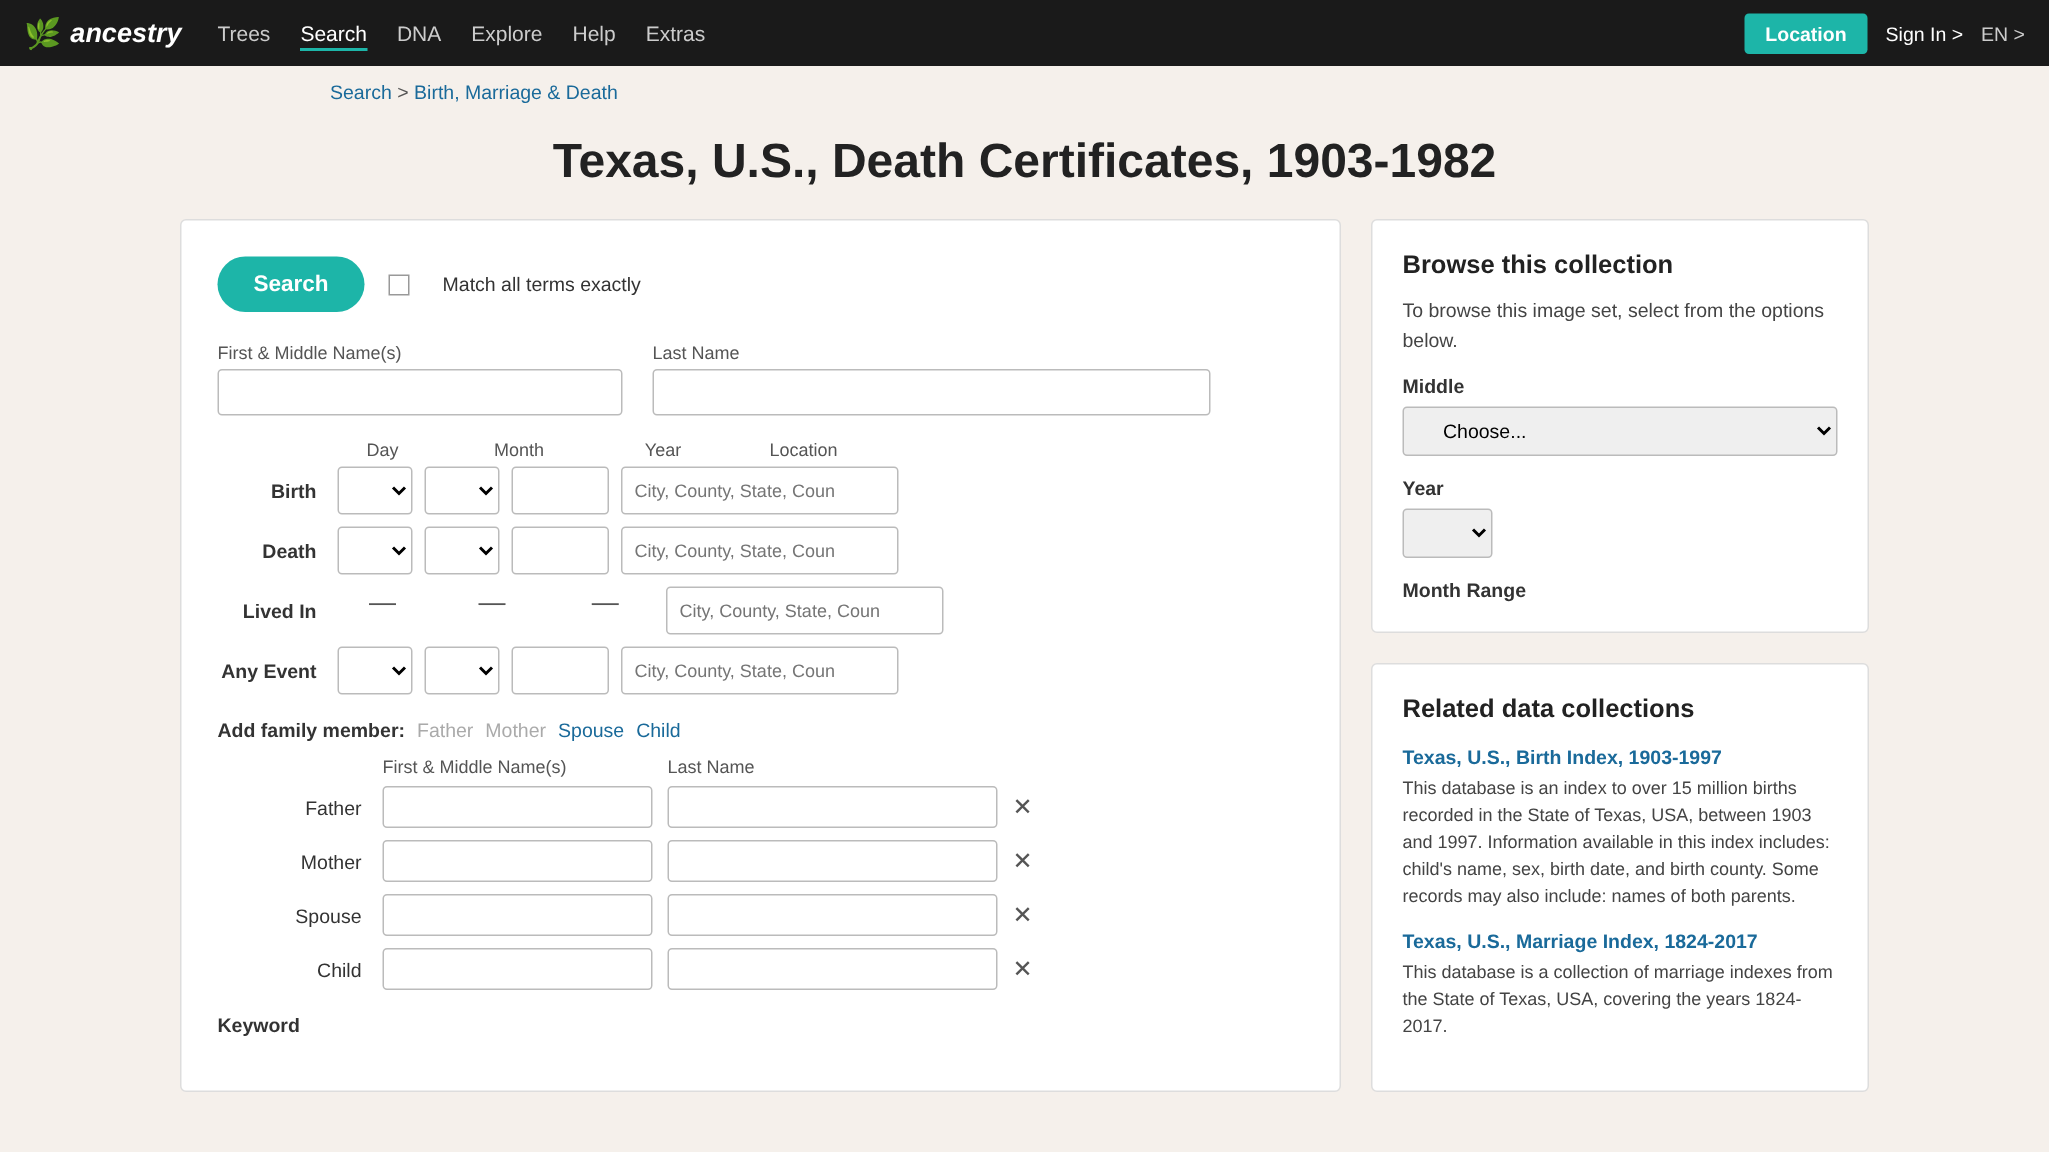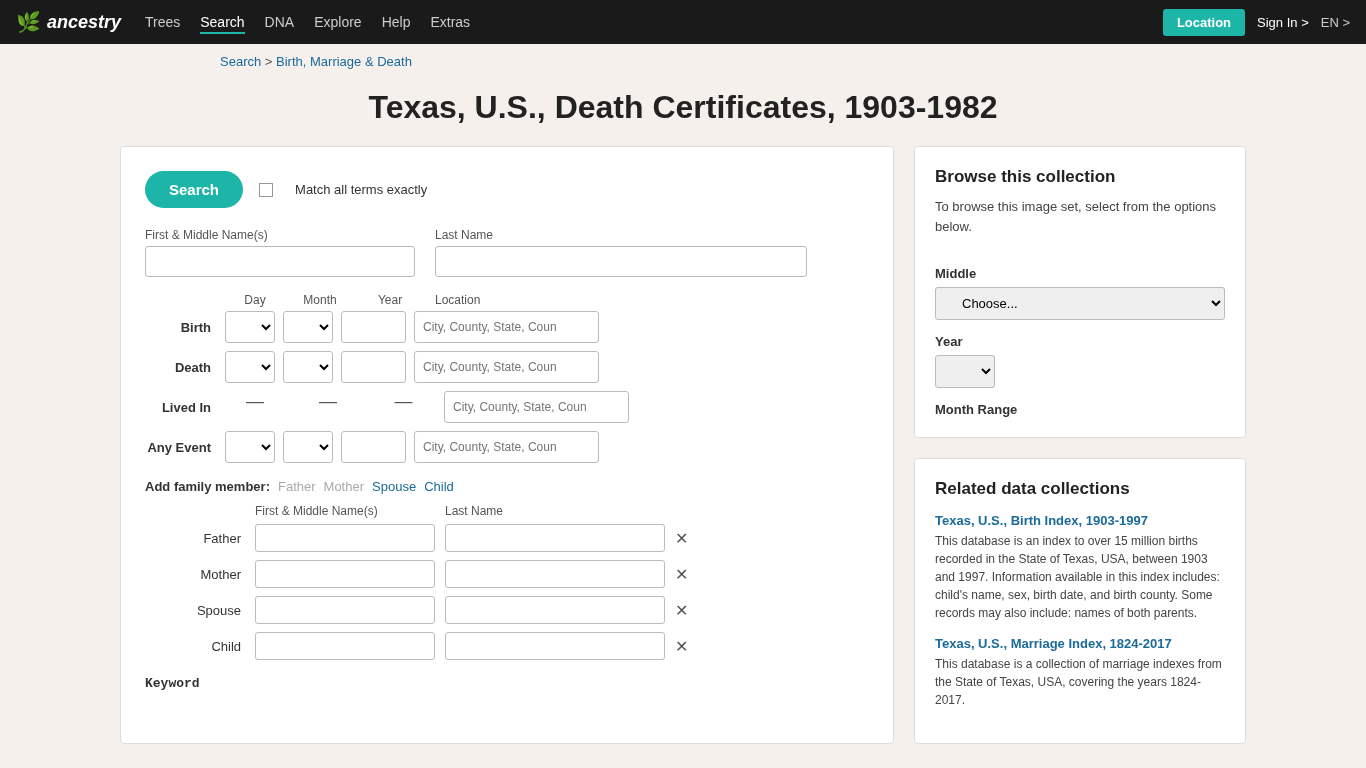--- a/index.html
+++ b/index.html
@@ -35,21 +35,21 @@
     .search-btn { background: #1db5a8; color: #fff; border: none; padding: 10px 24px; border-radius: 20px; font-size: 15px; font-weight: bold; cursor: pointer; }
     .match-label { display: flex; align-items: center; gap: 22px; font-size: 13px; color: #333; cursor: pointer; }
     .match-checkbox { width: 14px; height: 14px; border: 1px solid #999; background: #fff; display: inline-block; }
     .name-row { display: flex; gap: 20px; margin-bottom: 16px; }
     .name-group { display: flex; flex-direction: column; gap: 4px; }
     .name-group label { font-size: 12px; color: #555; }
     .name-input-wide { width: 270px; padding: 7px 10px; border: 1px solid #bbb; border-radius: 3px; font-size: 13px; }
     .name-input-wide2 { width: 372px; padding: 7px 10px; border: 1px solid #bbb; border-radius: 3px; font-size: 13px; }
 
     
-    .event-header { display: flex; margin-bottom: 4px; padding-left: 80px; }
+    .event-header { display: flex; margin-bottom: 4px; padding-left: 80px; gap: 26px; }
     .event-col-day { width: 60px; text-align: center; font-size: 12px; color: #555; }
     .event-col-month { width: 70px; text-align: center; font-size: 12px; color: #555; }
     .event-col-year { width: 70px; text-align: center; font-size: 12px; color: #555; }
     .event-col-loc { flex: 1; font-size: 12px; color: #555; margin-left: 10px; }
 
     .event-row { display: flex; align-items: center; margin-bottom: 8px; }
     .event-label { width: 80px; text-align: right; padding-right: 14px; font-size: 13px; color: #333; flex-shrink: 0; font-weight: bold; }
     .event-cells { display: flex; align-items: flex-start; gap: 8px; }
 
     select.dd { padding: 5px 22px 5px 6px; border: 1px solid #bbb; border-radius: 3px; font-size: 12px; background: #fff; appearance: auto; height: 32px; }
@@ -69,27 +69,27 @@
     .fn-col1 { width: 180px; }
     .fn-col2 { width: 220px; }
 
     .family-row { display: flex; align-items: center; margin-bottom: 8px; }
     .family-row-label { width: 110px; text-align: right; padding-right: 14px; font-size: 13px; color: #333; }
     input.family-first { width: 180px; padding: 6px 8px; border: 1px solid #bbb; border-radius: 3px; font-size: 12px; }
     input.family-last { width: 220px; padding: 6px 8px; border: 1px solid #bbb; border-radius: 3px; font-size: 12px; margin-left: 10px; }
     .remove-btn { background: none; border: none; color: #555; font-size: 16px; cursor: pointer; padding: 0 4px; margin-left: 6px; }
 
     .keyword-section { margin-top: 16px; }
-    .keyword-label { font-size: 13px; font-weight: bold; margin-bottom: 4px; font-family: Liberation Mono, monospace; }
+    .keyword-label { font-size: 13px; font-weight: bold; margin-bottom: 4px; }
 
     
     .right-panel { width: 332px; flex-shrink: 0; }
     .browse-card { background: #fff; border: 1px solid #ddd; border-radius: 4px; padding: 20px; margin-bottom: 20px; }
     .browse-title { font-size: 17px; font-weight: bold; margin-bottom: 10px; color: #222; }
-    .browse-desc { font-size: 13px; color: #444; margin-bottom: 30px; line-height: 1.5; }
+    .browse-desc { font-size: 13px; color: #444; margin-bottom: 14px; line-height: 1.5; }
     .browse-label { font-size: 13px; font-weight: bold; margin-bottom: 6px; color: #333; }
     .browse-select { width: 100%; padding: 7px 22px; border: 1px solid #bbb; border-radius: 3px; font-size: 13px; margin-bottom: 14px; appearance: auto; }
     .browse-select-sm { width: 60px; padding: 7px 10px; border: 1px solid #bbb; border-radius: 3px; font-size: 13px; appearance: auto; }
     .month-range-label { font-size: 13px; font-weight: bold; color: #333; }
 
     .related-card { background: #fff; border: 1px solid #ddd; border-radius: 4px; padding: 20px; }
     .related-title { font-size: 17px; font-weight: bold; margin-bottom: 14px; color: #222; }
     .related-link { color: #1a6a9a; text-decoration: none; font-size: 13px; font-weight: bold; display: block; margin-bottom: 4px; }
     .related-text { font-size: 12px; color: #444; line-height: 1.5; margin-bottom: 14px; }
   </style>

